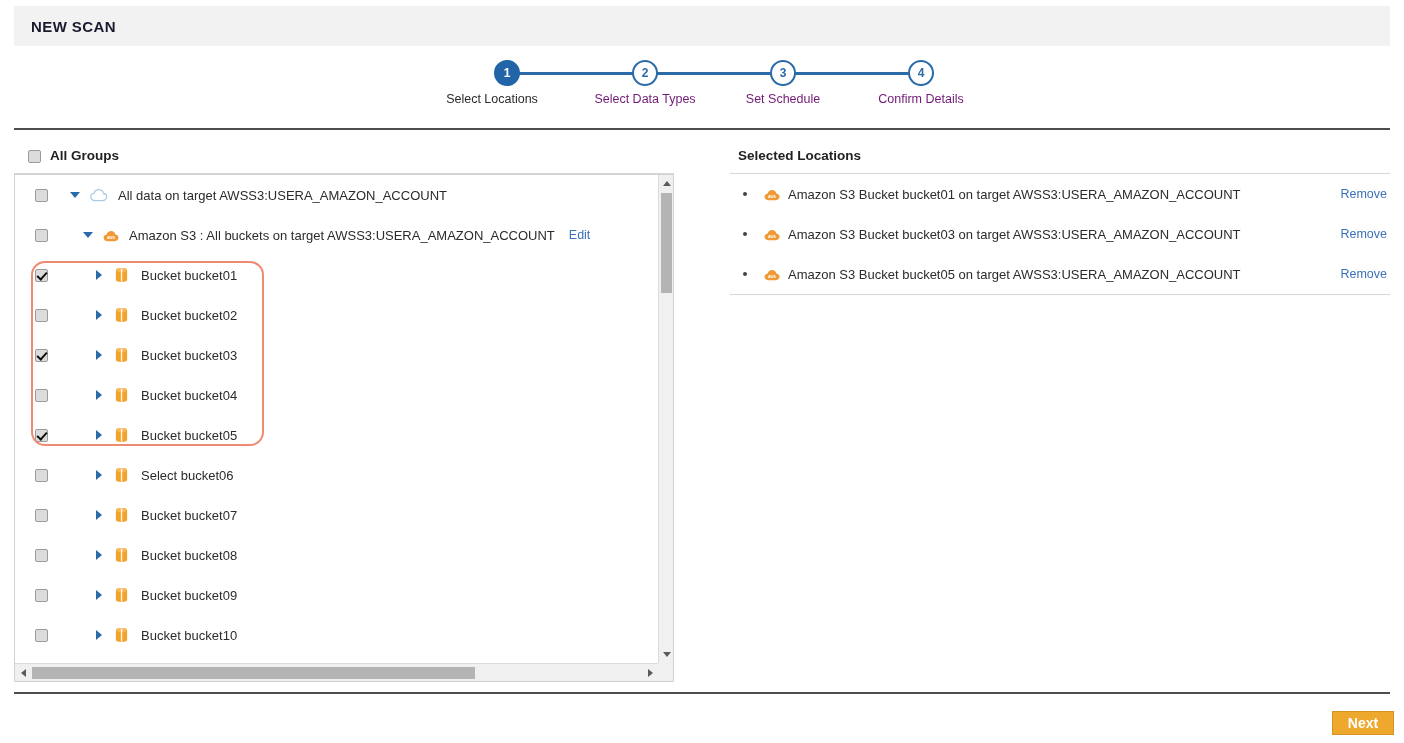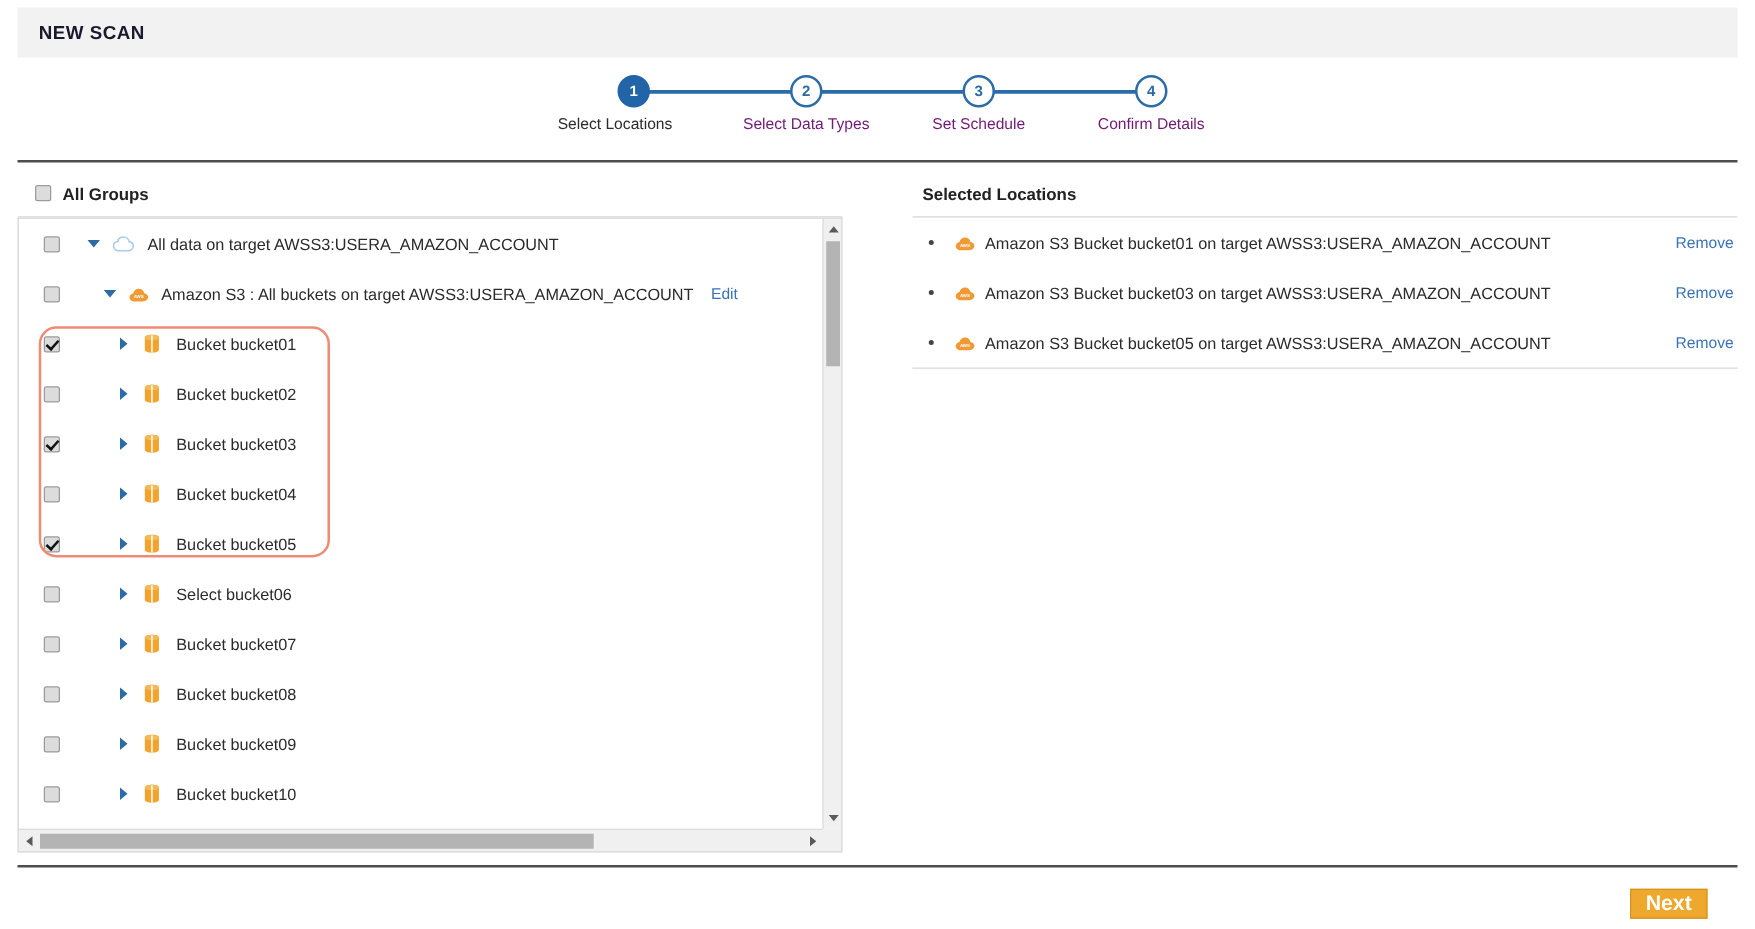--- a/index.html
+++ b/index.html
@@ -55,21 +55,21 @@
 
   
   .rule-dark {
     position: absolute; left: 14px; width: 1376px;
     height: 2px; background: #4d4d4d;
   }
 
   
   .section-head {
     position: absolute; font-size: 13.5px; font-weight: bold; color: #222;
-    display: flex; align-items: flex-start; gap: 9px;
+    display: flex; align-items: flex-end; gap: 9px;
   }
   .rule-light {
     position: absolute; height: 1px; background: #d6d6d6;
   }
 
   
   .cb {
     width: 13px; height: 13px; border-radius: 2px;
     background: #dcdcdc; border: 1px solid #9b9b9b;
     display: inline-flex; align-items: center; justify-content: center;
@@ -188,24 +188,24 @@
     background: #444; margin-left: 5px; margin-right: 17px; flex: 0 0 auto;
   }
   .sel-row .ic { margin-right: 7px; }
   .remove {
     position: absolute; right: 3px;
     color: #3b73b9; font-size: 12.5px; cursor: pointer;
   }
 
   
   .next-btn {
-    position: absolute; right: 38px; top: 711px;
+    position: absolute; right: 10px; top: 711px;
     width: 62px; height: 24px;
     background: #eea82e; border: 1px solid #d79320;
-    color: #ffffff; font-size: 17px; font-weight: bold;
+    color: #ffffff; font-size: 14px; font-weight: bold;
     display: flex; align-items: center; justify-content: center;
     cursor: pointer;
   }
 </style>
 </head>
 <body>
 
 <div class="page">
 
   <div class="titlebar">

